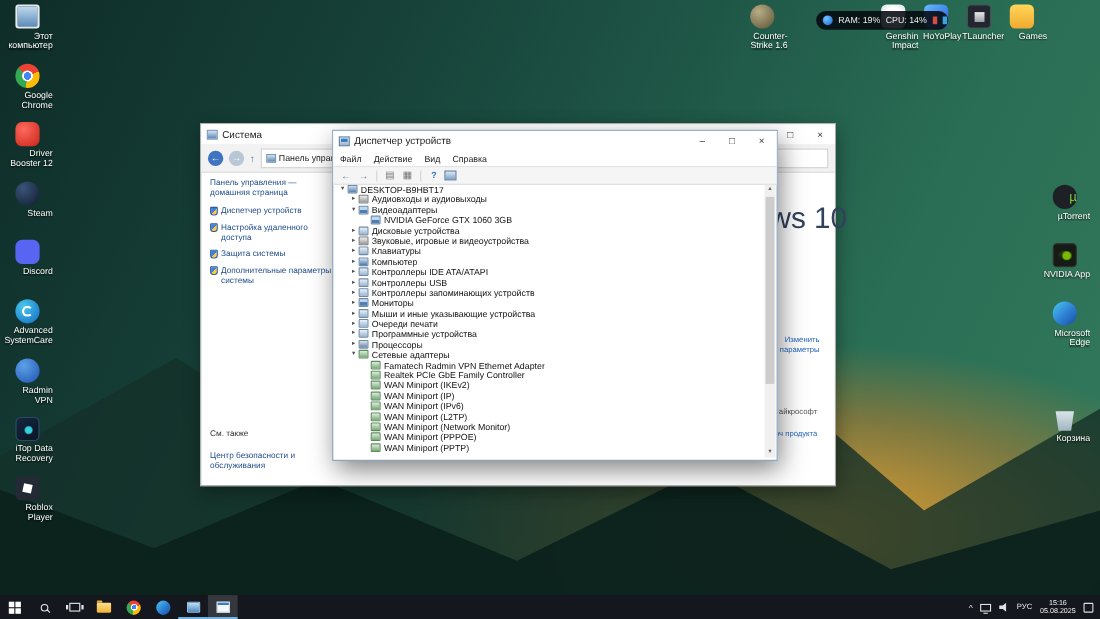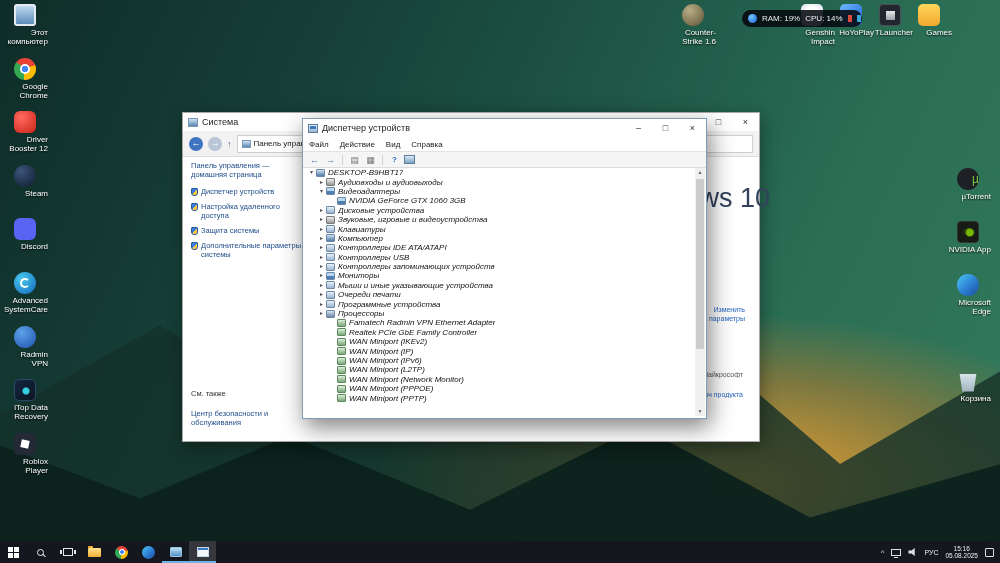--- a/index.html
+++ b/index.html
@@ -92,21 +92,21 @@
   .dm-ico-title::after{content:"";position:absolute;left:1px;top:1px;right:1px;height:3px;background:#3a7bbf;}
   .dm-menubar{position:absolute;top:18px;left:0;right:0;height:14px;display:flex;align-items:center;gap:11px;padding:0 6px;font-size:8px;color:#222;background:#fff;}
   .menu-item{cursor:pointer;}
   .dm-toolbar{position:absolute;top:32px;left:0;right:0;height:17px;background:#f5f5f5;border-top:1px solid #e3e3e3;border-bottom:1px solid #dcdcdc;display:flex;align-items:center;gap:3px;padding:0 5px;}
   .tbtn{min-width:13px;text-align:center;font-size:9px;color:#5b7da0;cursor:pointer;}
   .tbtn.gray{color:#777;}
   .tbtn.blue{color:#2a6cc0;font-weight:bold;font-size:8px;}
   .tsep{width:1px;height:10px;background:#d4d4d4;margin:0 2px;}
   .tb-monitor{width:11px;height:9px;background:linear-gradient(#dce9f5,#7fa3c4);border:1px solid #5b7da0;cursor:pointer;}
   .dm-tree{position:absolute;top:49px;left:2px;right:12px;bottom:2px;overflow:hidden;font-size:8px;color:#111;}
-  .trow{height:9.4px;display:flex;align-items:center;white-space:nowrap;cursor:default;font-style:italic;}
+  .trow{height:9.4px;display:flex;align-items:flex-start;white-space:nowrap;cursor:default;}
   .trow.lvl0{padding-left:2px;}
   .trow.lvl1{padding-left:12px;}
   .trow.lvl2{padding-left:23px;}
   .exp{width:9px;flex:none;text-align:center;font-size:6px;color:#555;line-height:9px;cursor:pointer;}
   .dico{width:9px;height:8px;flex:none;margin-right:3px;border-radius:1px;background:linear-gradient(#e8f1fa,#9ab4cf);border:1px solid #6d89a6;}
   .dico.computer{background:linear-gradient(#cfe3f6,#4f7aa8);}
   .dico.display,.dico.monitor{background:linear-gradient(#bcd8f0 45%,#4d7fb5 50%);}
   .dico.net{background:linear-gradient(#ddeedd,#79a879);border-color:#5c8a5c;}
   .dico.audio,.dico.sound{background:linear-gradient(#efefef,#979797);border-color:#7a7a7a;}
   .dico.cpu{background:linear-gradient(#d8e4f0,#6a84a0);}
@@ -396,20 +396,25 @@
         <div class="trow lvl1">
           <span class="exp">▸</span>
           <span class="dico software"></span>
           <span class="tlabel">Программные устройства</span>
         </div>
         <div class="trow lvl1">
           <span class="exp">▸</span>
           <span class="dico cpu"></span>
           <span class="tlabel">Процессоры</span>
         </div>
+        <div class="trow lvl1">
+          <span class="exp">▾</span>
+          <span class="dico net"></span>
+          <span class="tlabel">Сетевые адаптеры</span>
+        </div>
         <div class="trow lvl2">
           <span class="exp"></span>
           <span class="dico net"></span>
           <span class="tlabel">Famatech Radmin VPN Ethernet Adapter</span>
         </div>
         <div class="trow lvl2">
           <span class="exp"></span>
           <span class="dico net"></span>
           <span class="tlabel">Realtek PCIe GbE Family Controller</span>
         </div>

